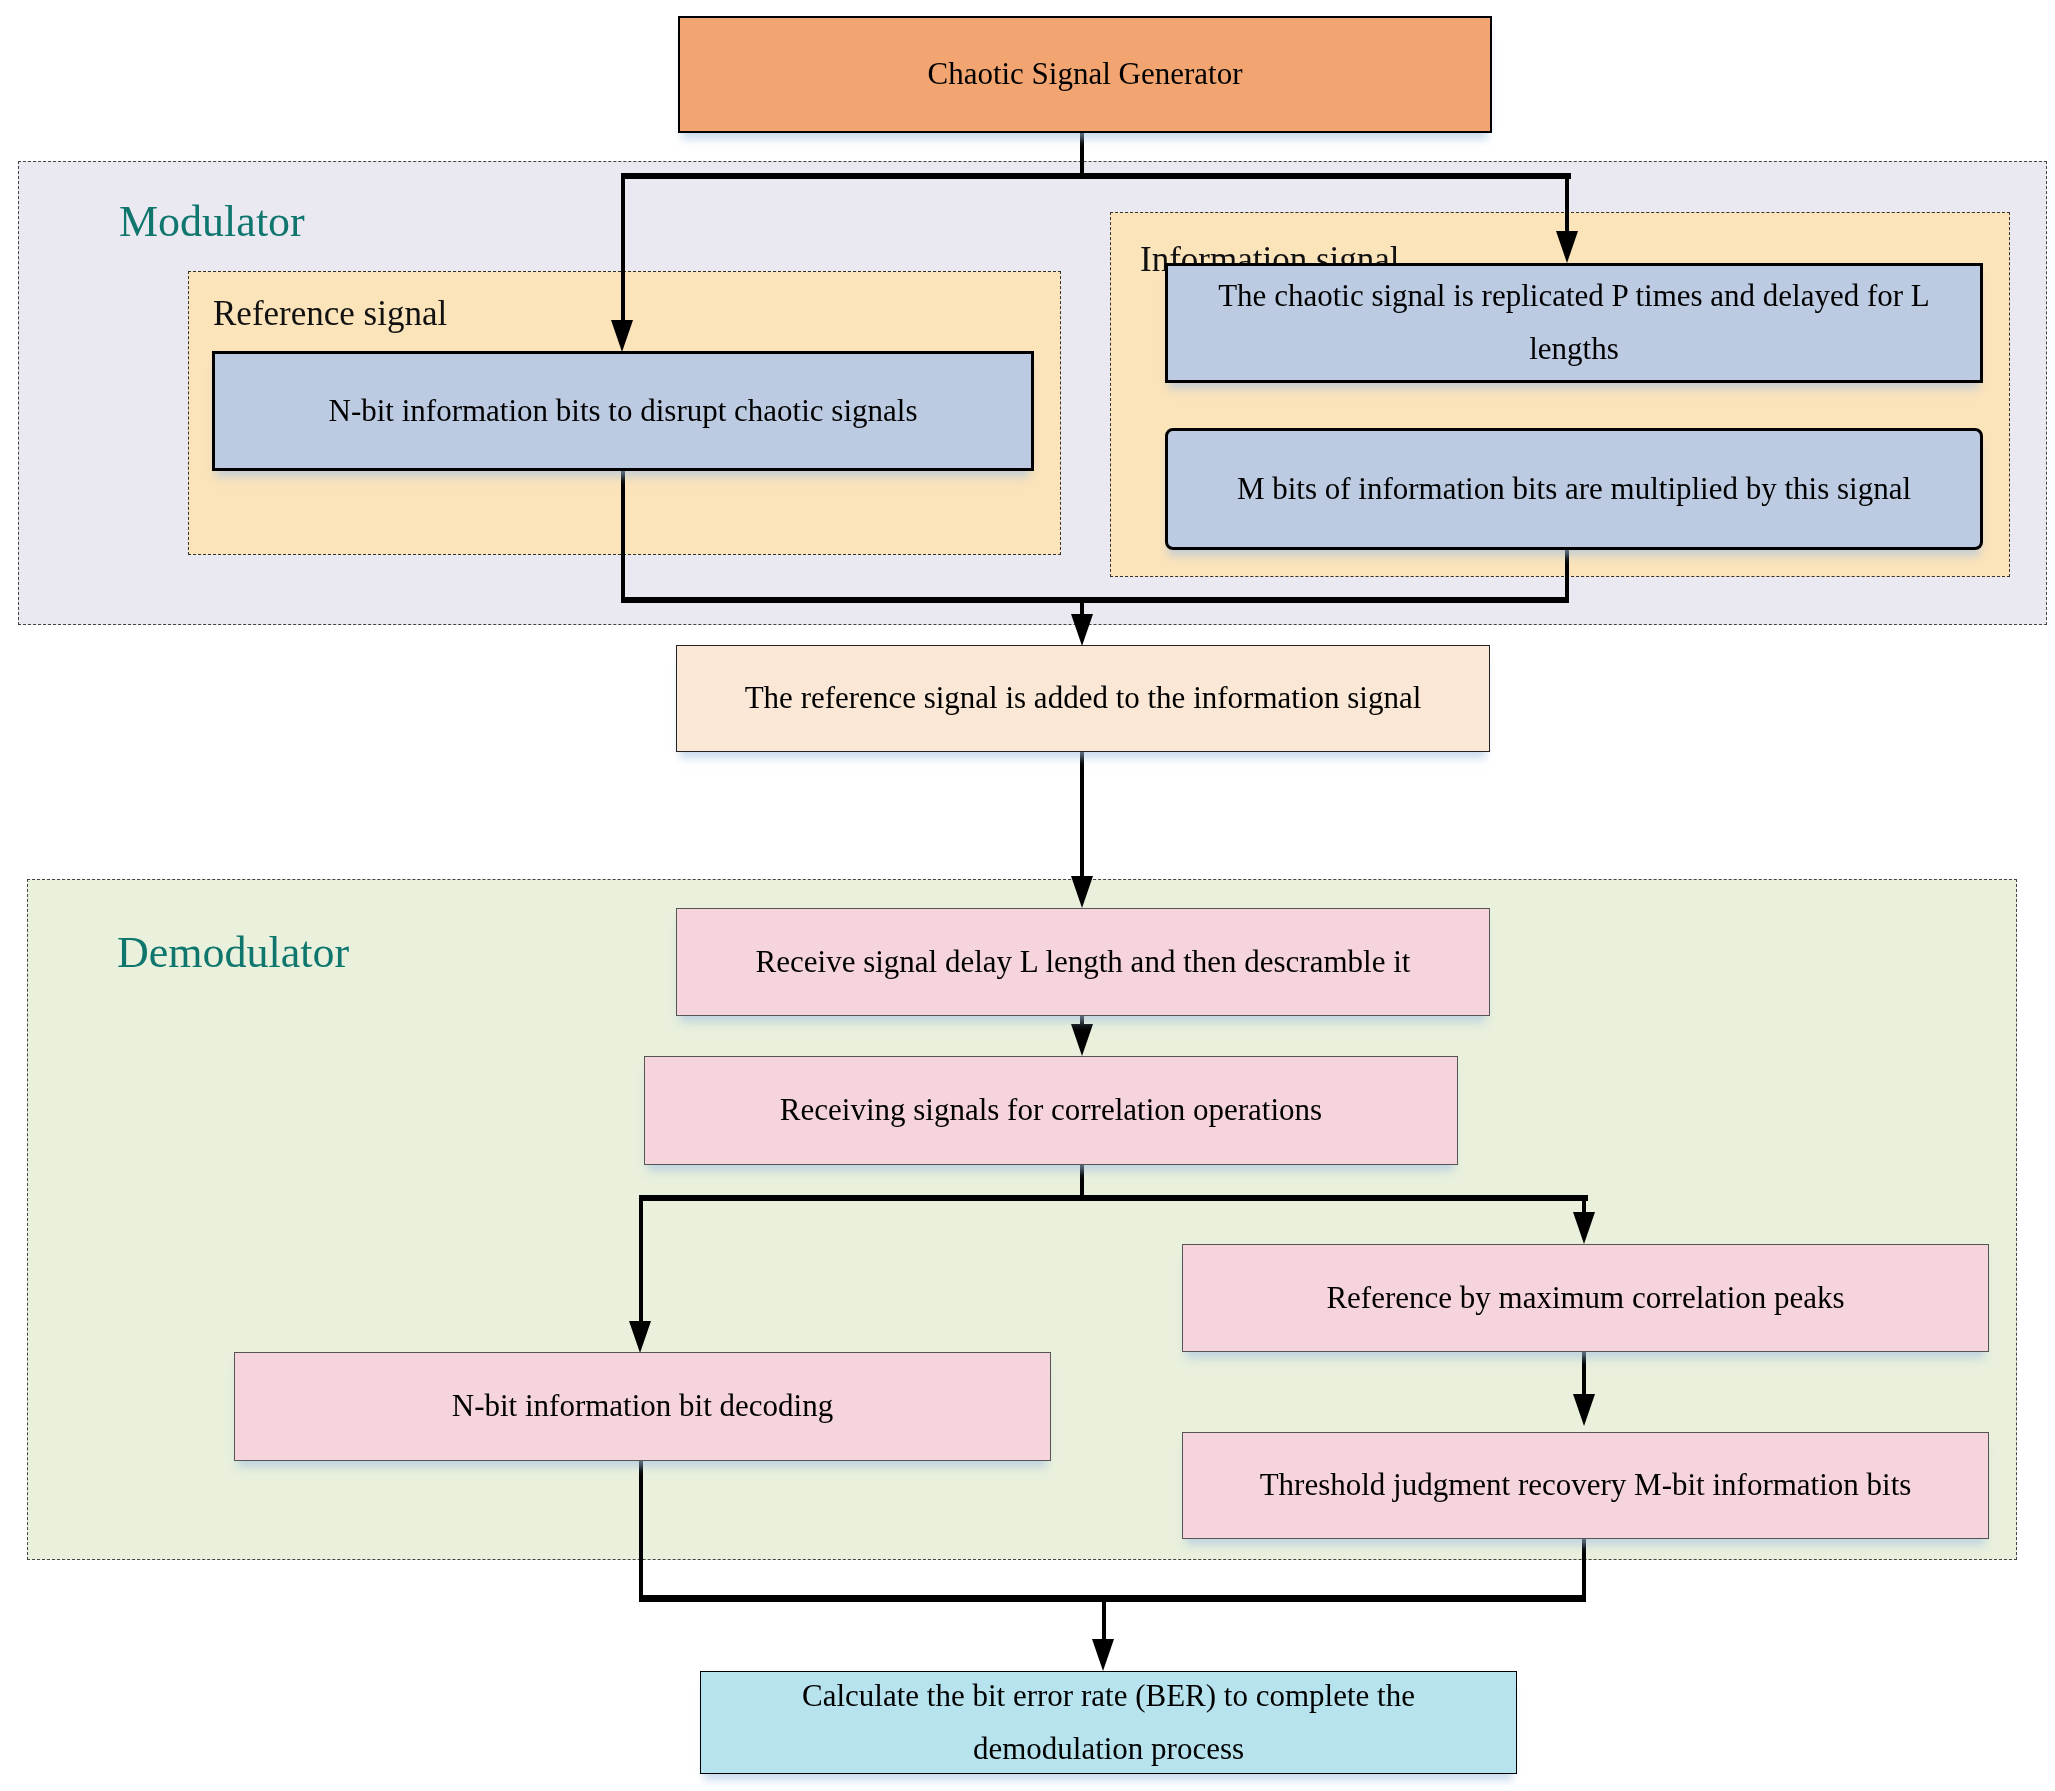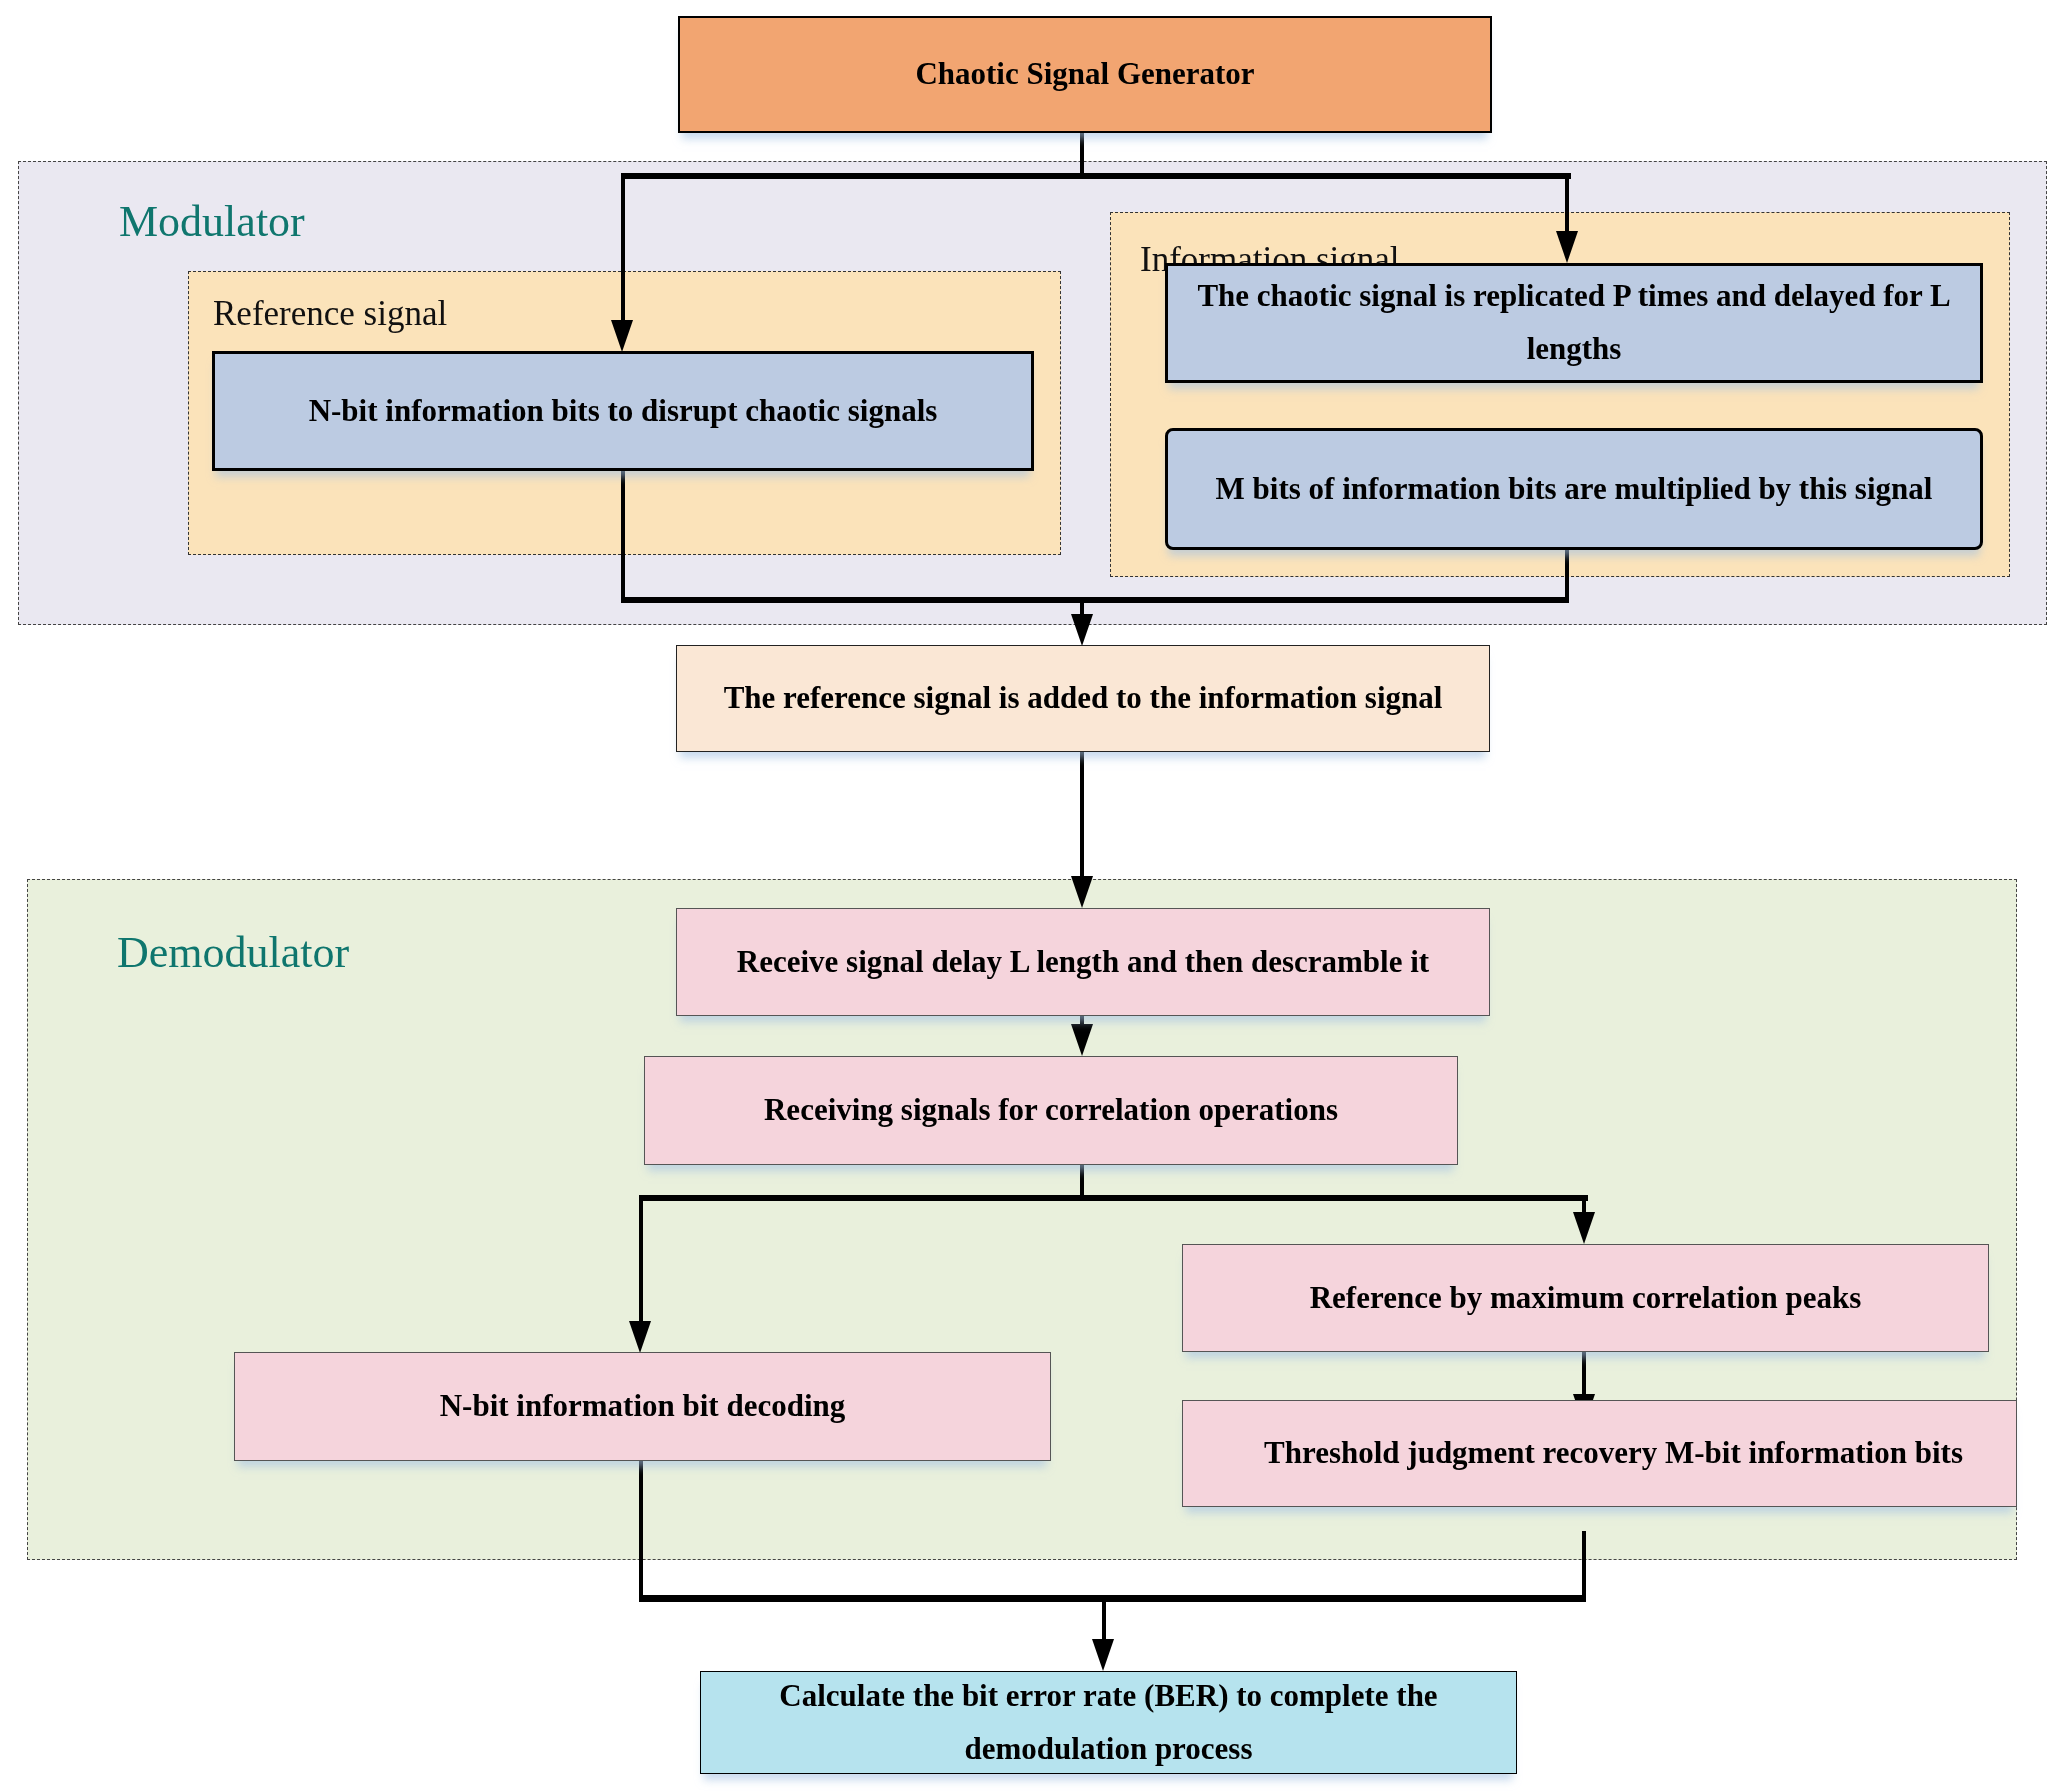--- a/index.html
+++ b/index.html
@@ -9,21 +9,21 @@
   }
   .section{position:absolute;border:1.4px dashed #444;}
   .sec-label{position:absolute;font-size:44px;line-height:1.15;color:#0f766e;}
   .panel{position:absolute;border:1.4px dashed #333;}
   .panel-label{position:absolute;font-size:35px;line-height:1.15;color:#111;}
   .box{
     position:absolute;display:flex;align-items:center;justify-content:center;
     text-align:center;font-size:31px;line-height:1.7;white-space:pre-line;
     box-shadow:0 9.3px 8.4px -3.7px var(--color-shadow);
   }
-  .box .inner{padding:0 18.6px;width:100%;font-weight:bold;}
+  .box .inner{padding:0 18.6px;width:100%;}
   .gen{background:var(--color-generator);border:2.3px solid #000;}
   .blue{background:var(--color-blue);border:3.7px solid #000;}
   .peach{background:var(--color-peach);border:1.4px solid #222;}
   .pink{background:var(--color-pink);border:1.4px solid #555;}
   .cyan{background:var(--color-cyan);border:1.9px solid #000;}
   .line{position:absolute;background:var(--color-line);}
   .arrow{
     position:absolute;width:0;height:0;
     border-left:11px solid transparent;border-right:11px solid transparent;
     border-top:32px solid var(--color-line);
@@ -107,21 +107,21 @@
   </div>
 
   <div class="box pink" style="left:234px;top:1352px;width:815px;height:107px;">
     <div class="inner">N-bit information bit decoding</div>
   </div>
 
   <div class="box pink" style="left:1182px;top:1244px;width:805px;height:106px;">
     <div class="inner">Reference by maximum correlation peaks</div>
   </div>
 
-  <div class="box pink" style="left:1182px;top:1400px;width:805px;height:105px;padding-left:28px;">
+  <div class="box pink" style="left:1182px;top:1432px;width:805px;height:105px;">
     <div class="inner">Threshold judgment recovery M-bit information bits</div>
   </div>
 
   <div class="box cyan" style="left:700px;top:1671px;width:815px;height:101px;">
     <div class="inner">Calculate the bit error rate (BER) to complete the
 demodulation process</div>
   </div>
 
 </div>
 

